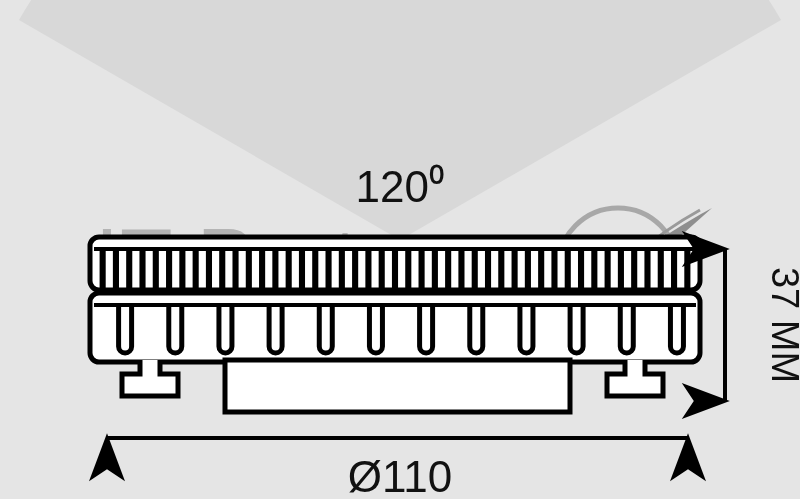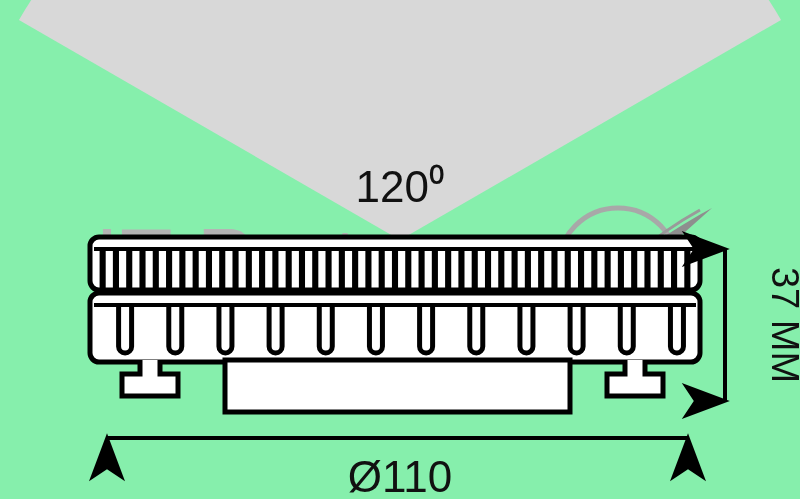--- a/index.html
+++ b/index.html
@@ -8,21 +8,21 @@
     padding: 0;
     background: #ffffff;
   }
   body {
     font-family: "Liberation Sans", sans-serif;
   }
   #stage {
     position: relative;
     width: 800px;
     height: 499px;
-    background: #86efac;
+    background: #e5e5e5;
     overflow: hidden;
   }
   #stage svg {
     position: absolute;
     left: 0;
     top: 0;
     display: block;
   }
   .dim-text {
     font-family: "Liberation Sans", sans-serif;

